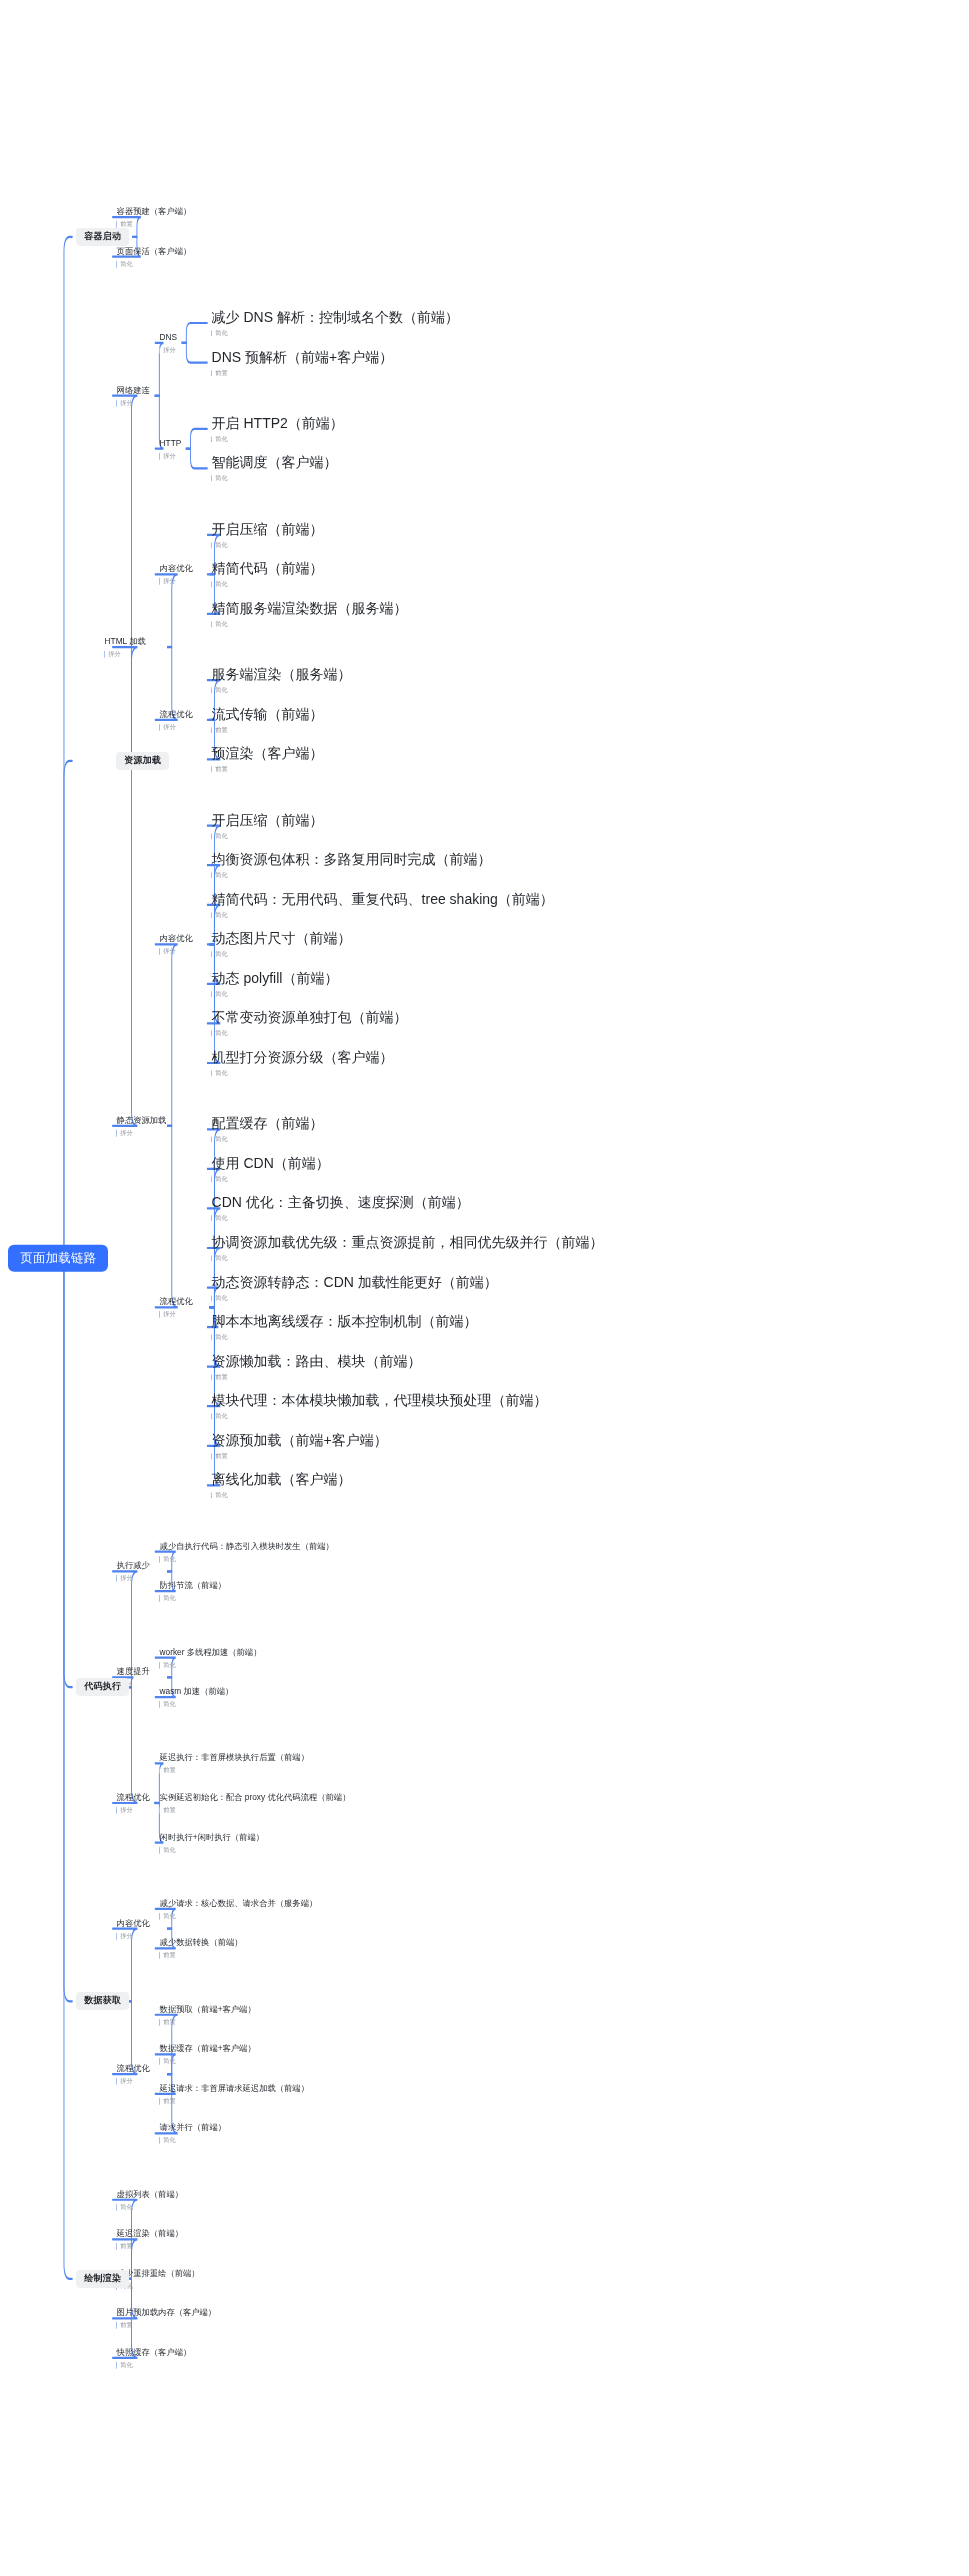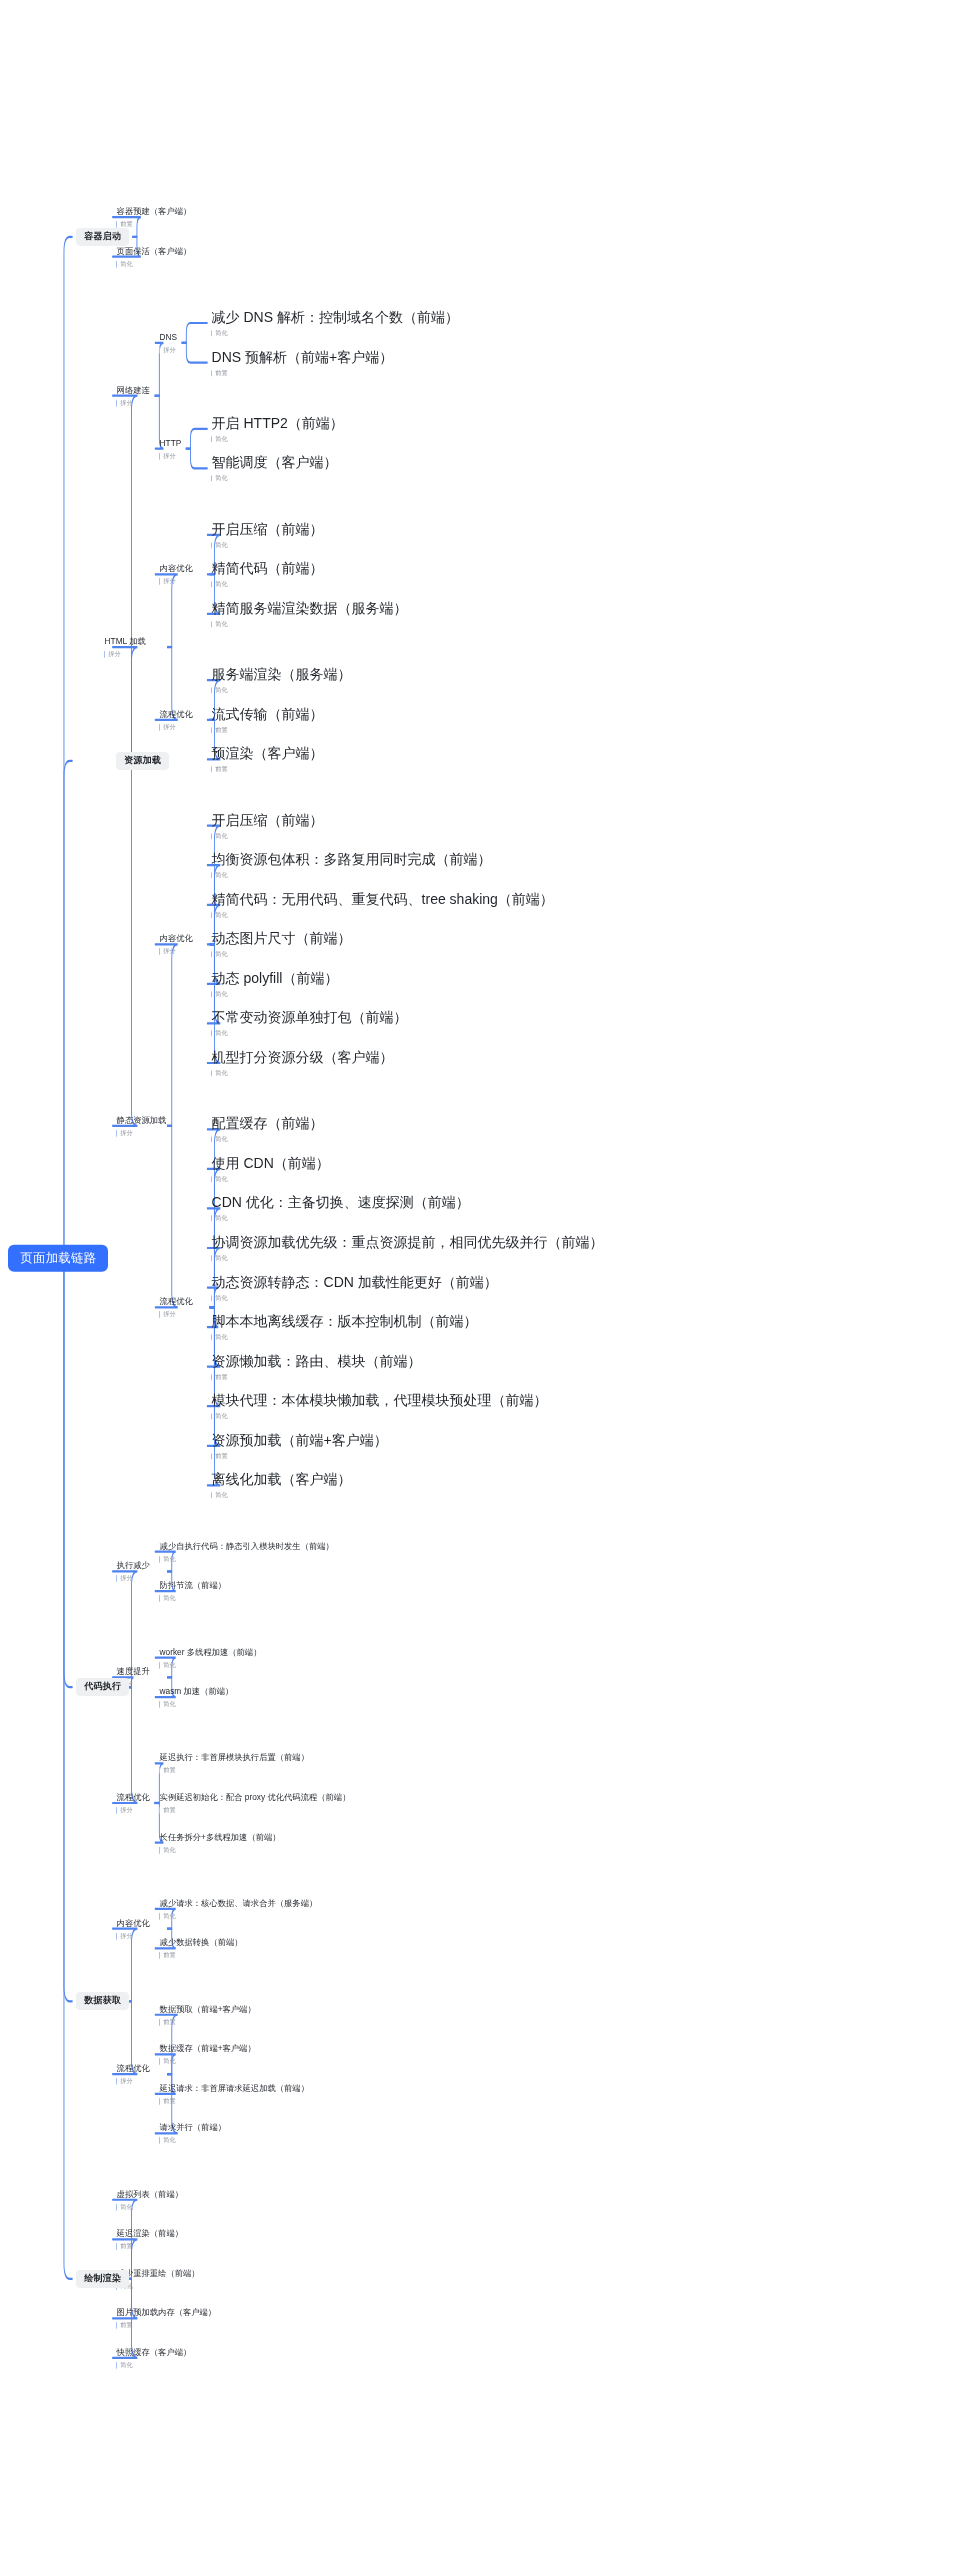--- a/index.html
+++ b/index.html
@@ -542,21 +542,21 @@
         </div>
       </div>
       <div class="node plain" style="left: 159px; top: 1803px; transform: translateY(-50%);">
         <span class="node-label">实例延迟初始化：配合 proxy 优化代码流程（前端）</span>
         <div class="tag">
           <span class="bar"></span>
           <span class="tag-text">前置</span>
         </div>
       </div>
       <div class="node plain" style="left: 159px; top: 1843px; transform: translateY(-50%);">
-        <span class="node-label">长任务拆分+多线程加速（前端）</span>
+        <span class="node-label">闲时执行+闲时执行（前端）</span>
         <div class="tag">
           <span class="bar"></span>
           <span class="tag-text">简化</span>
         </div>
       </div>
       <div class="node plain" style="left: 116px; top: 1803px; transform: translateY(-50%);">
         <span class="node-label">流程优化</span>
         <div class="tag">
           <span class="bar"></span>
           <span class="tag-text">拆分</span>

